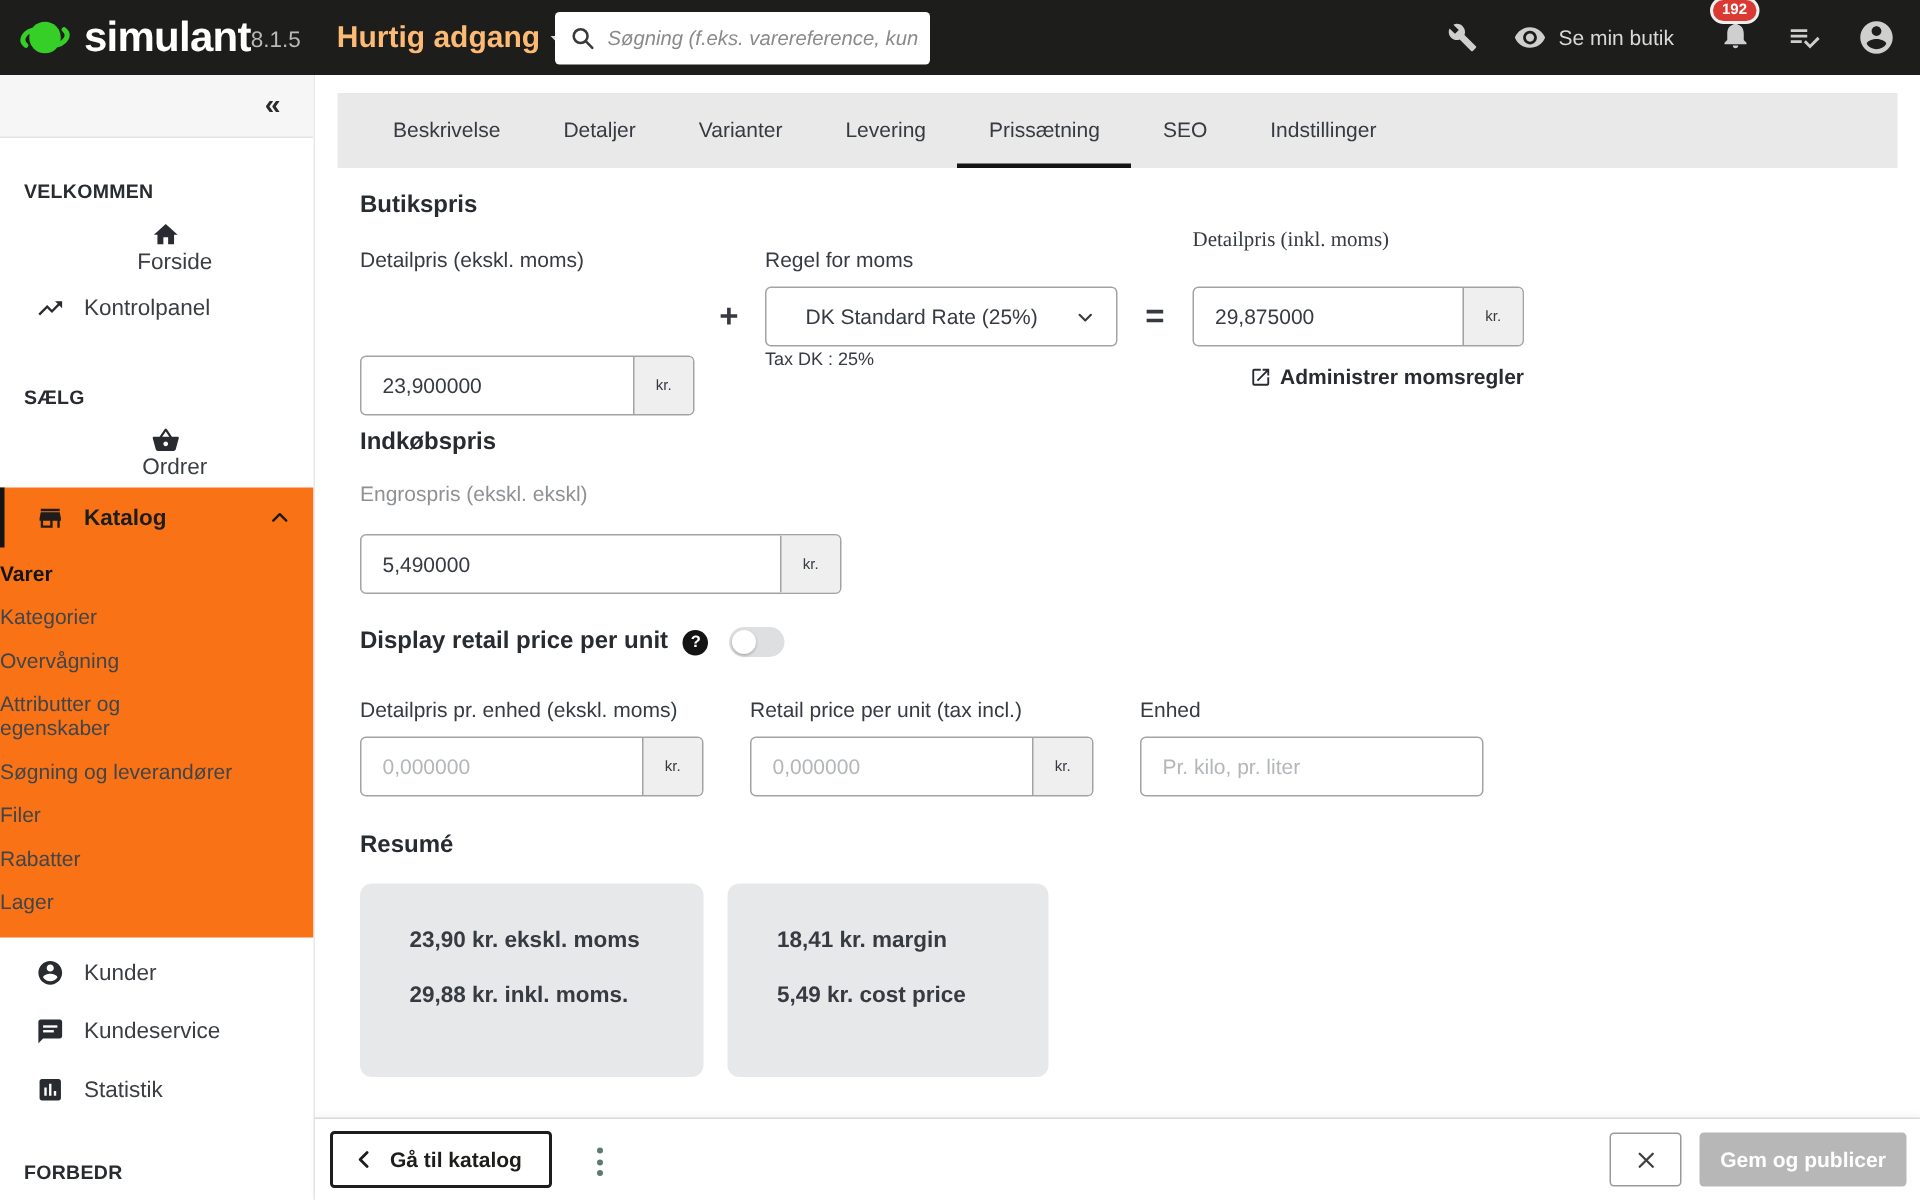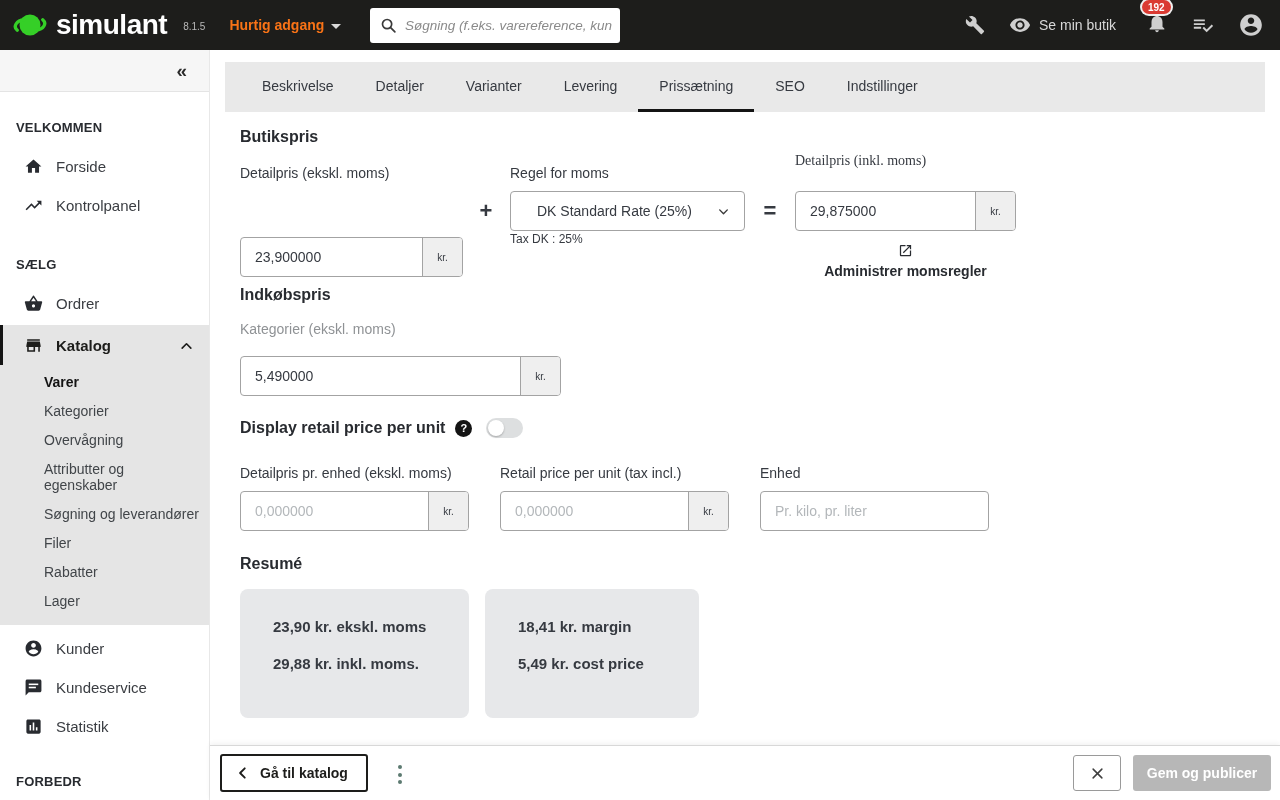--- a/index.html
+++ b/index.html
@@ -3,47 +3,47 @@
 <meta charset="utf-8">
 <style>
   * { margin:0; padding:0; box-sizing:border-box; }
   html,body { width:1280px; height:800px; font-family:"Liberation Sans", sans-serif; background:#fff; overflow:hidden; }
   #page { position:relative; width:1280px; height:800px; background:#fff; }
 
   
   .topbar { position:absolute; left:0; top:0; width:1280px; height:50px; background:#1d1d1b; display:flex; align-items:center; }
   .logo-wrap { display:flex; align-items:center; margin-left:12px; }
   .brand { color:#fff; font-size:28px; font-weight:700; letter-spacing:-0.5px; margin-left:8px; }
-  .version { color:#b9b9b9; font-size:10px; margin-left:16px; margin-top:2px; }
-  .quick-access { display:flex; align-items:center; margin-left:24px; color:#f97316; font-size:14px; font-weight:700; cursor:pointer; }
+  .version { color:#b9b9b9; font-size:15px; margin-top:2px; }
+  .quick-access { display:flex; align-items:center; margin-left:24px; color:#fdba74; font-size:20px; font-weight:700; cursor:pointer; }
   .caret-down { width:0; height:0; border-left:5px solid transparent; border-right:5px solid transparent; border-top:5px solid #d9d9d9; margin-left:7px; margin-top:2px; }
   .search-box { position:absolute; left:370px; top:8px; width:250px; height:35px; background:#fff; border-radius:3px; display:flex; align-items:center; padding:0 8px 0 10px; }
   .search-box input { border:none; outline:none; flex:1; min-width:0; font-family:"Liberation Sans", sans-serif; font-size:13.5px; font-style:italic; color:#3a3a3a; margin-left:8px; }
   .search-box input::placeholder { color:#8a8a8a; font-style:italic; }
   .topbar-right { position:absolute; right:0; top:0; height:50px; display:flex; align-items:center; gap:24px; padding-right:16px; }
   .tb-icon { display:flex; align-items:center; justify-content:center; cursor:pointer; }
   .shop-link { display:flex; align-items:center; gap:8px; color:#d9d9d9; font-size:14px; cursor:pointer; }
   .bell-wrap { position:relative; cursor:pointer; margin-left:6px; }
   .badge { position:absolute; top:-12px; left:-4px; background:#da3a32; color:#fff; font-size:10px; font-weight:700; padding:1.5px 6px; border-radius:9px; box-shadow:0 0 0 2px #efefef; }
 
   
   .sidebar { position:absolute; left:0; top:50px; width:210px; height:750px; background:#fff; border-right:1px solid #e8e8e8; overflow:hidden; }
   .sb-head { height:42px; background:#f6f6f6; border-bottom:1px solid #e4e4e4; display:flex; align-items:center; justify-content:flex-end; padding-right:22px; }
   .collapse-btn { font-size:19px; font-weight:700; color:#2b2b2b; cursor:pointer; line-height:1; }
   .sb-section { font-size:13px; font-weight:700; color:#282b30; letter-spacing:0.2px; padding:0 16px; }
   .sec-welcome { margin-top:28px; }
   .sec-sell { margin-top:32px; }
   .sec-improve { margin-top:28px; }
   .sb-item { height:39px; display:flex; align-items:center; padding-left:24px; font-size:15px; color:#3a3d42; cursor:pointer; }
   .sb-item .sb-ic { width:19px; height:19px; margin-right:13px; flex:0 0 19px; display:flex; align-items:center; }
-  .sb-item.first { margin-top:12px; }
-  .katalog-block { background:#e5e5e5; margin-top:2px; padding-bottom:10px; }
+  .sb-item.first { margin-top:12px;flex-direction:column; }
+  .katalog-block { background:#f97316; margin-top:2px; padding-bottom:10px; }
   .sb-item.active-parent { border-left:3px solid #141414; padding-left:21px; font-weight:700; color:#1d1d1b; height:40px; position:relative; }
   .chev-up { position:absolute; right:16px; top:14px; }
-  .submenu { padding-left:44px; padding-top:2px; }
+  .submenu { padding-top:2px; }
   .submenu-item { font-size:14px; color:#414549; padding:6.5px 0; cursor:pointer; white-space:nowrap; }
   .submenu-item.active-sub { font-weight:700; color:#141414; }
   .submenu-item.wrap2 { white-space:normal; width:145px; line-height:16px; }
 
   
   .main { position:absolute; left:210px; top:50px; width:1070px; height:750px; background:#fff; }
   .tabstrip { position:absolute; left:15px; top:12px; width:1040px; height:50px; background:#e9e9e9; display:flex; align-items:stretch; padding-left:16px; }
   .tab { display:flex; align-items:center; padding:0 21px; font-size:14px; color:#363a41; cursor:pointer; border-bottom:3px solid transparent; }
   .tab.active { border-bottom-color:#141414; }
 
@@ -51,21 +51,21 @@
   .sec-title { position:absolute; font-size:16px; font-weight:700; color:#282b30; }
   .f-label { position:absolute; font-size:14px; color:#363a41; }
   .f-label.muted { color:#8f9295; }
   .igroup { position:absolute; height:40px; border:1px solid #a3a3a3; border-radius:4px; background:#fff; display:flex; overflow:hidden; }
   .igroup input { flex:1; min-width:0; border:none; outline:none; padding:0 14px; font-family:"Liberation Sans", sans-serif; font-size:14px; color:#363a41; background:transparent; }
   .igroup input::placeholder { color:#b3b7ba; }
   .addon { width:40px; background:#efefef; border-left:1px solid #a3a3a3; display:flex; align-items:center; justify-content:center; font-size:10px; color:#363a41; flex:0 0 40px; }
   .op { position:absolute; font-size:22px; font-weight:600; color:#363a41; width:20px; text-align:center; }
   .selectbox { position:absolute; height:40px; border:1px solid #a3a3a3; border-radius:4px; background:#fff; display:flex; align-items:center; justify-content:space-between; padding:0 14px 0 26px; font-size:14px; color:#363a41; cursor:pointer; }
   .hint { position:absolute; font-size:12px; color:#363a41; }
-  .link-row { position:absolute; display:flex; align-items:center; justify-content:flex-end; gap:5px; font-size:14px; font-weight:700; color:#282b30; cursor:pointer;flex-direction:column; }
+  .link-row { position:absolute; display:flex; align-items:center; justify-content:flex-end; gap:5px; font-size:14px; font-weight:700; color:#282b30; cursor:pointer; }
   .unit-head { position:absolute; display:flex; align-items:center; gap:10px; }
   .help-ic { width:17px; height:17px; background:#141414; color:#fff; border-radius:50%; font-size:11px; font-weight:700; display:flex; align-items:center; justify-content:center; cursor:pointer; }
   .toggle { width:37px; height:20px; background:#dddfe0; border-radius:10px; position:relative; cursor:pointer; margin-left:4px; }
   .toggle .knob { position:absolute; left:2px; top:2px; width:16px; height:16px; background:#fff; border-radius:50%; box-shadow:0 1px 2px rgba(0,0,0,.25); }
   .sum-box { position:absolute; background:#e7e8ea; border-radius:8px; padding:19px 0 0 33px; }
   .sum-line { font-size:15px; font-weight:700; color:#363a41; line-height:37px; }
 
   
   .footerbar { position:absolute; left:210px; top:745px; width:1070px; height:55px; background:#fff; border-top:1px solid #d8d8d8; box-shadow:0 -2px 5px rgba(0,0,0,.05); }
   .back-btn { position:absolute; left:10px; top:8px; height:38px; padding:0 18px 0 14px; background:#fff; border:2px solid #1d1d1b; border-radius:3px; display:flex; align-items:center; gap:10px; font-size:14px; font-weight:700; color:#1d1d1b; cursor:pointer; }
@@ -260,21 +260,21 @@
       <div class="hint" style="left:300px; top:120px;">Tax DK : 25%</div>
 
       <div class="link-row" style="left:585px; top:131px; width:221px;">
         <svg width="15" height="15" viewBox="0 0 24 24" fill="#282b30">
             <path d="M19 19H5V5h7V3H5c-1.11 0-2 .9-2 2v14c0 1.1.89 2 2 2h14c1.1 0 2-.9 2-2v-7h-2v7zM14 3v2h3.59l-9.83 9.83 1.41 1.41L19 6.41V10h2V3h-7z"></path>
           </svg>
         <span>Administrer momsregler</span>
       </div>
 
       <div class="sec-title" style="left:30px; top:174px;">Indkøbspris</div>
-      <div class="f-label muted" style="left:30px; top:209px;">Kategorier (ekskl. moms)</div>
+      <div class="f-label muted" style="left:30px; top:209px;">Engrospris (ekskl. ekskl)</div>
       <div class="igroup" style="left:30px; top:244px; width:321px;">
         <input type="text" value="5,490000" style="">
         <div class="addon">kr.</div>
       </div>
 
       <div class="unit-head" style="left:30px; top:306px;">
         <span class="sec-title" style="position:static;">Display retail price per unit</span>
         <span class="help-ic">?</span>
         <span class="toggle">
             <span class="knob"></span>

